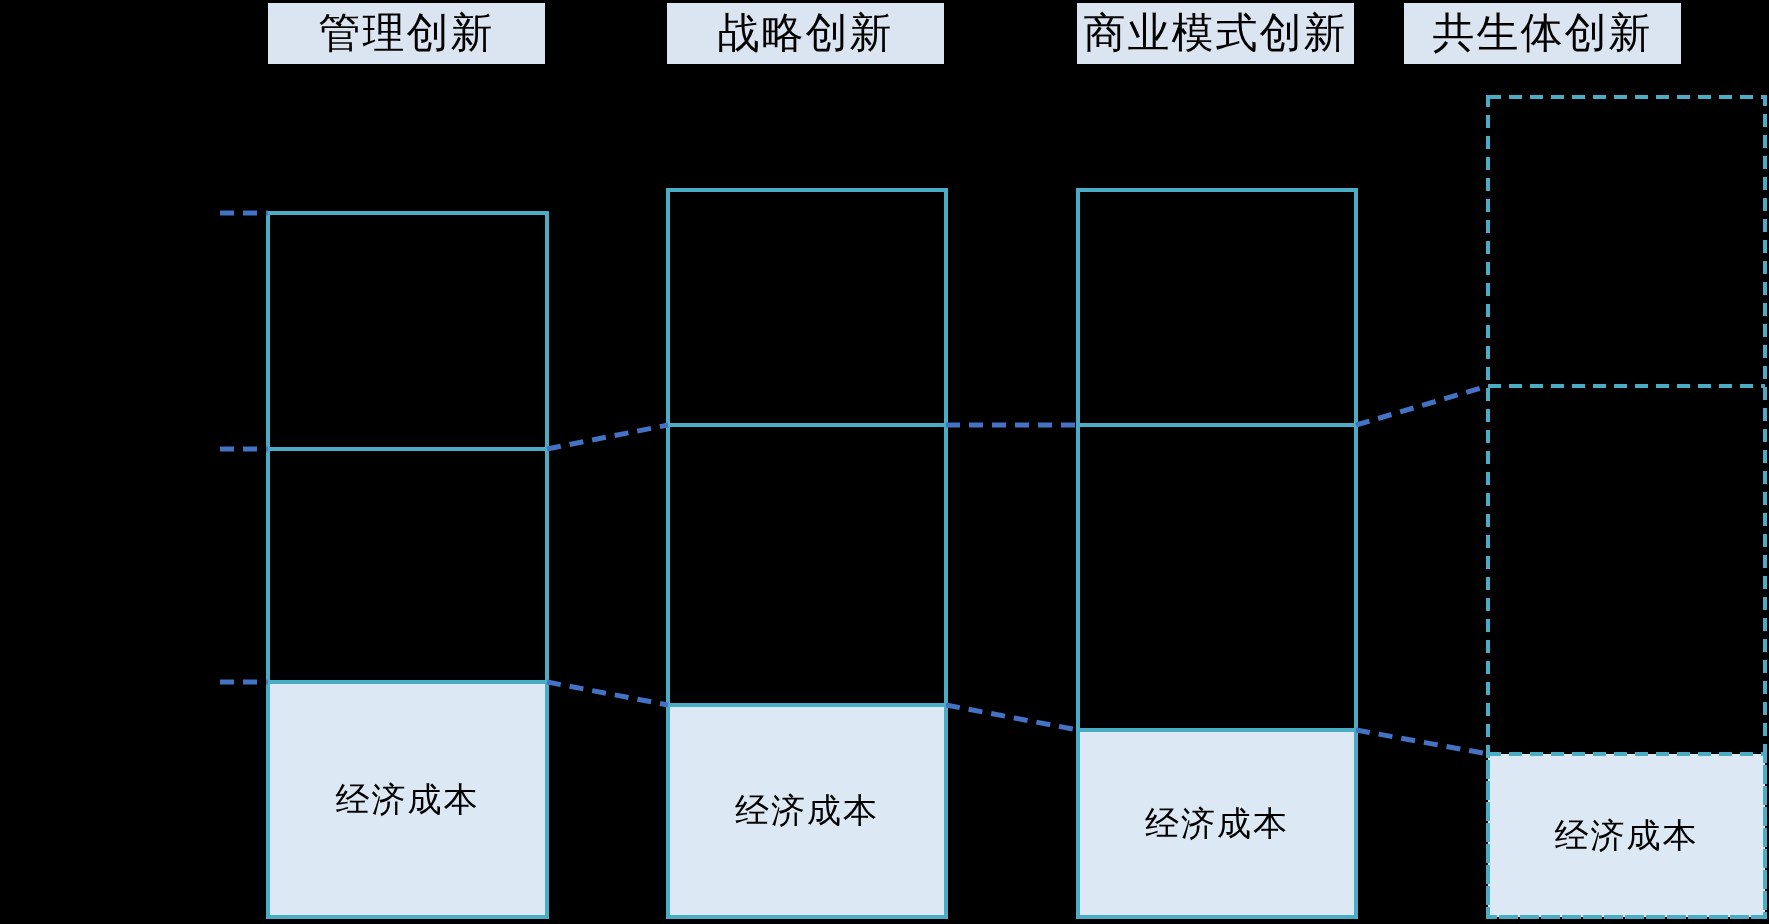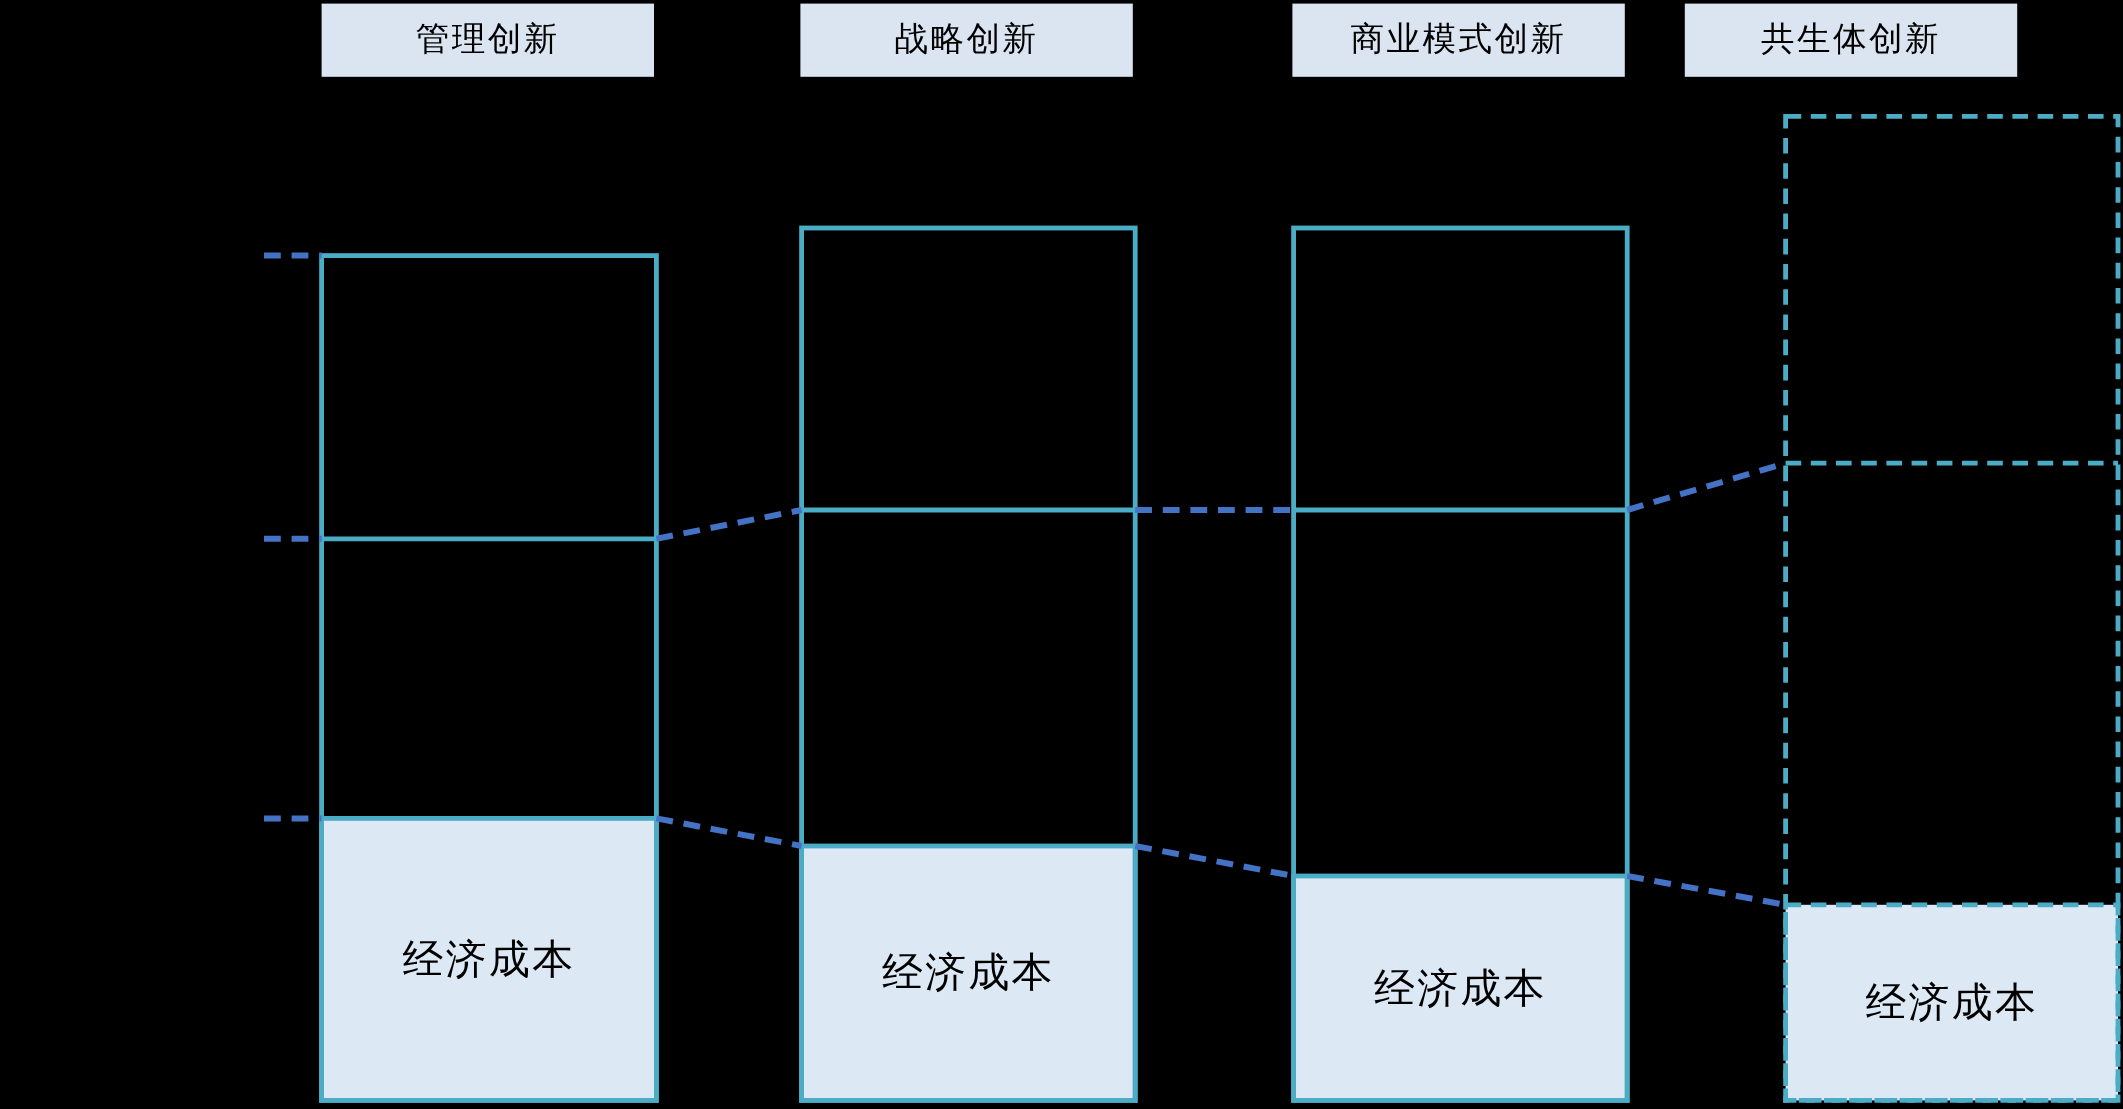--- a/index.html
+++ b/index.html
@@ -22,21 +22,21 @@
     width: 1769px;
     height: 924px;
   }
   .hdr {
     position: absolute;
     top: 3px;
     height: 61px;
     width: 277px;
     background: #DBE5F1;
     color: #000000;
-    font-size: 28px;
+    font-size: 42px;
     line-height: 61px;
     text-align: center;
     letter-spacing: 2px;
     white-space: nowrap;
   }
   .hdr1 { left: 268px; }
   .hdr2 { left: 667px; }
   .hdr3 { left: 1077px; }
   .hdr4 { left: 1404px; }
   .cost-label {

